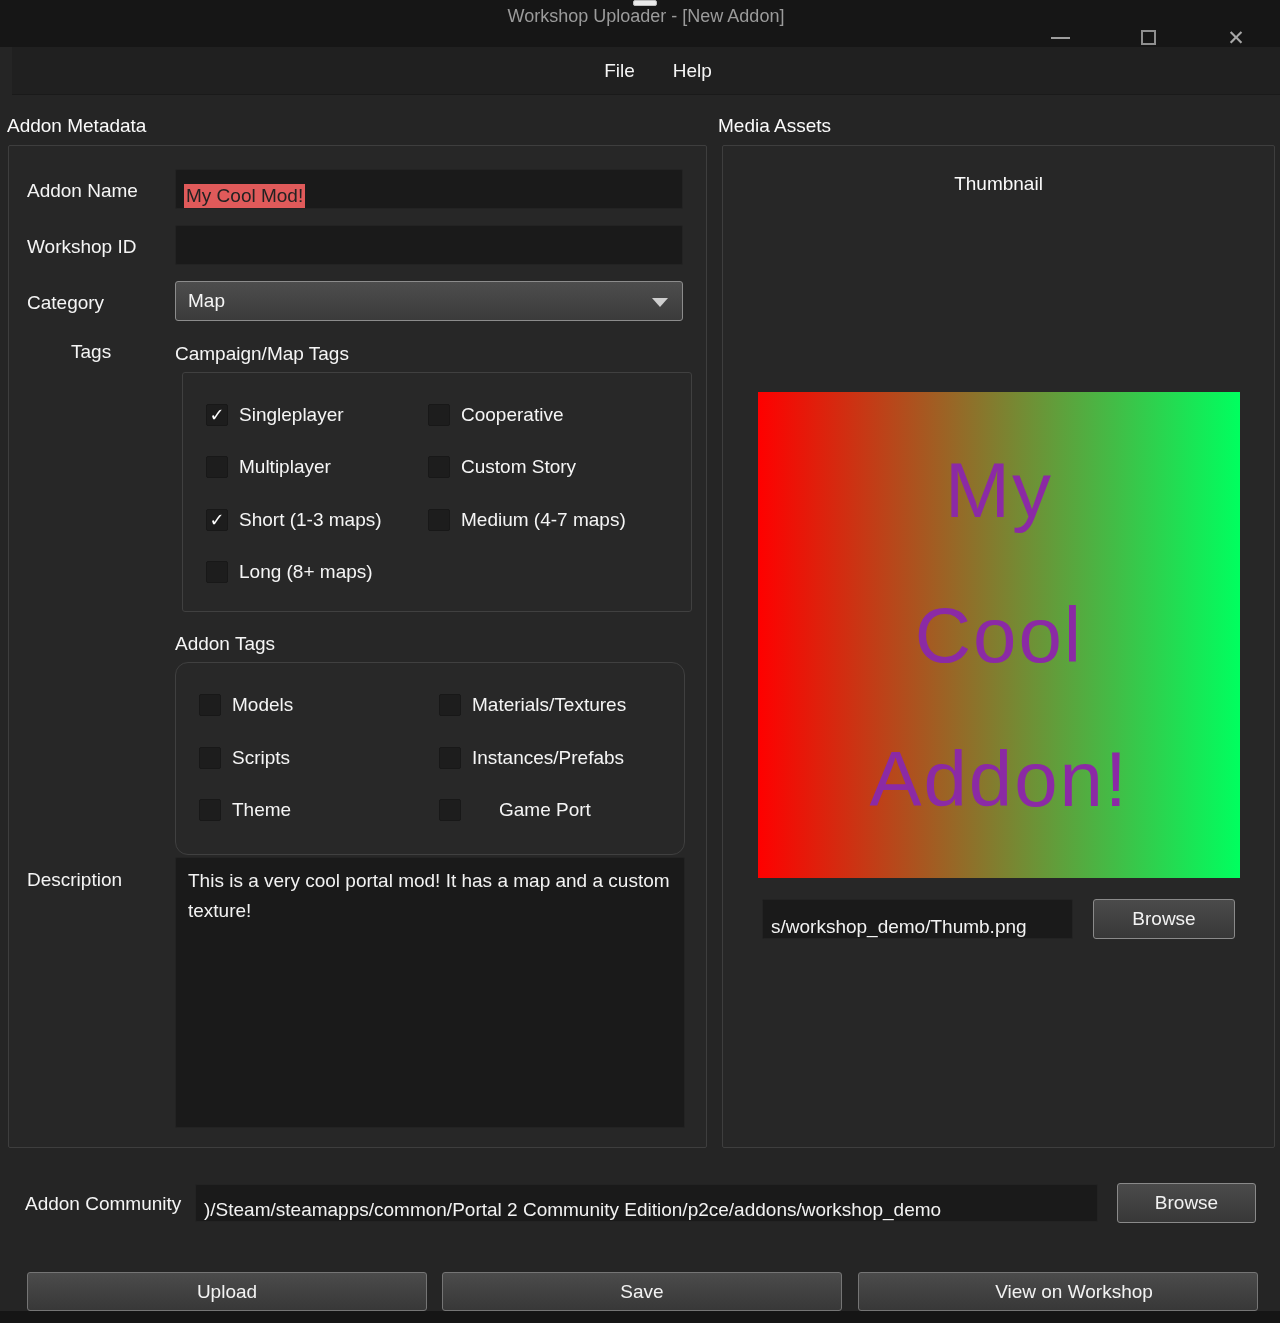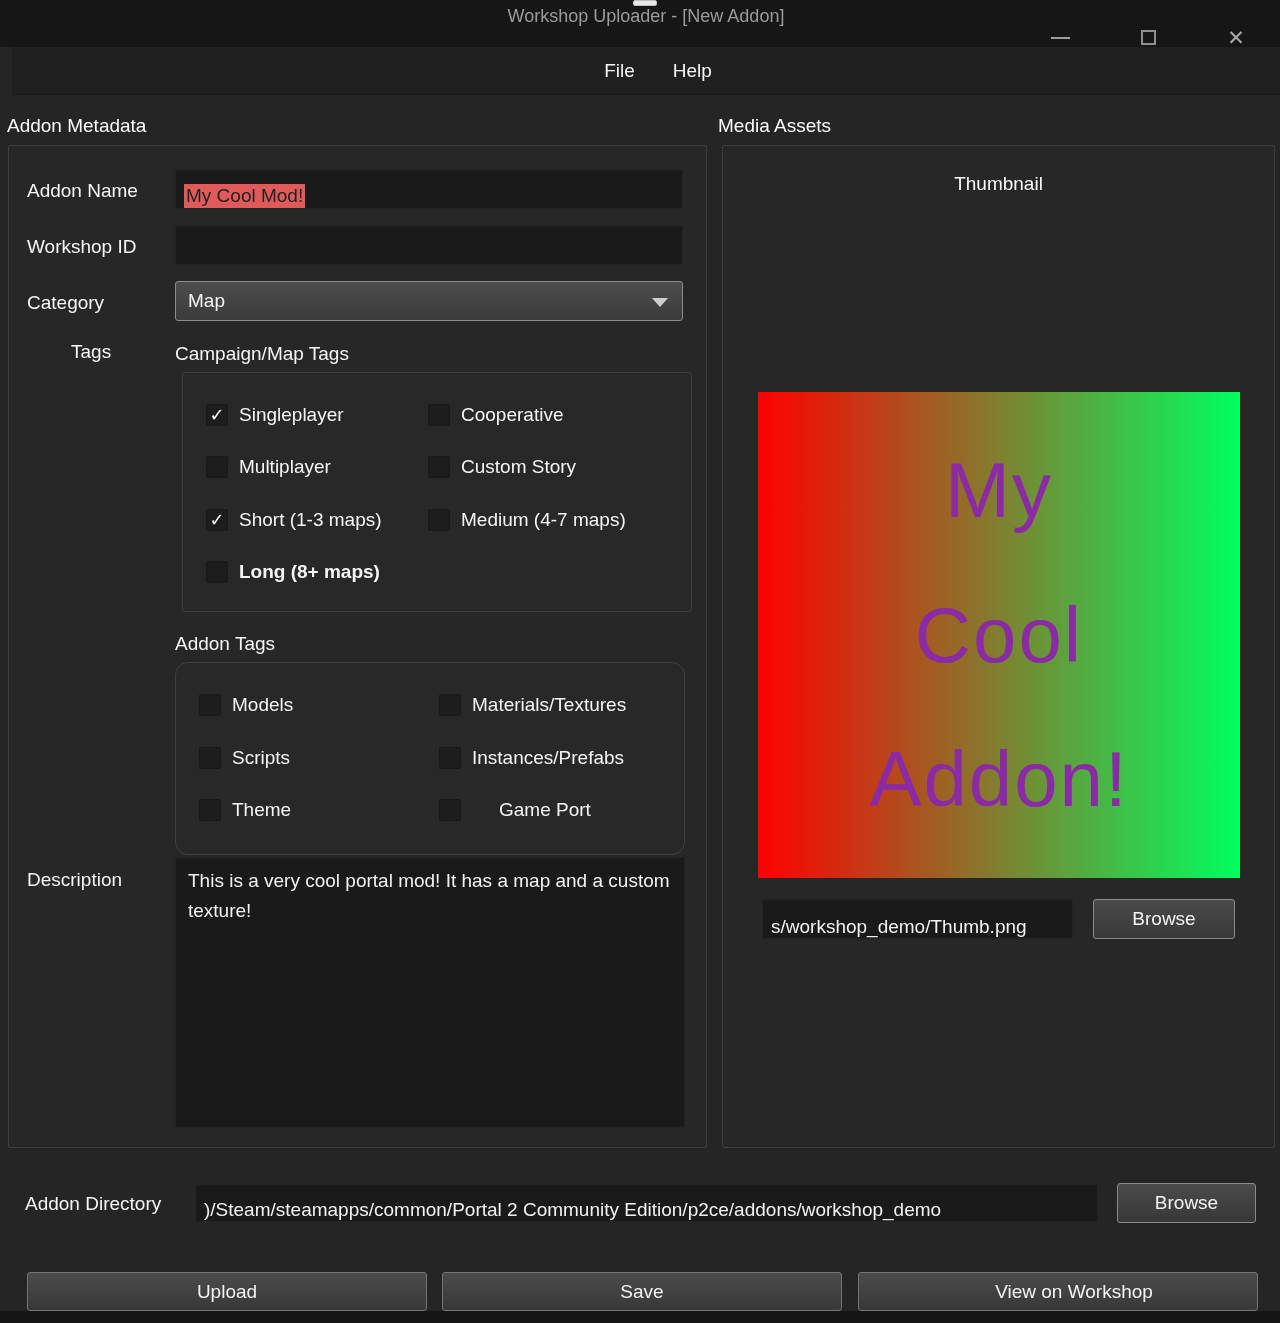--- a/index.html
+++ b/index.html
@@ -175,21 +175,21 @@
       <div class="check-label">Custom Story</div>
     </div>
     <div class="check-row" style="left:23px; top:136px;">
       <div class="checkbox checked"></div>
       <div class="check-label">Short (1-3 maps)</div>
     </div>
     <div class="check-row" style="left:245px; top:136px;">
       <div class="checkbox"></div>
       <div class="check-label">Medium (4-7 maps)</div>
     </div>
-    <div class="check-row" style="left:23px; top:188px;font-weight:bold;">
+    <div class="check-row" style="left:23px; top:188px;">
       <div class="checkbox"></div>
       <div class="check-label">Long (8+ maps)</div>
     </div>
   </div>
 
   <div class="form-label" style="left:175px; top:633px;">Addon Tags</div>
   <div class="innerbox" style="left:175px; top:662px; width:510px; height:193px;border-radius:13px;">
     <div class="check-row" style="left:23px; top:31px;">
       <div class="checkbox"></div>
       <div class="check-label">Models</div>
@@ -226,21 +226,21 @@
 
   <div class="thumbnail" id="thumb-img" style="left: 758px; top: 392px; width: 482px; height: 486px; background: linear-gradient(90deg, rgb(255, 0, 0), rgb(0, 255, 95)); color: rgb(139, 42, 165);">
     <div class="thumb-line">My</div>
     <div class="thumb-line">Cool</div>
     <div class="thumb-line">Addon!</div>
   </div>
 
   <div class="text-input" style="left:762px; top:899px; width:311px; height:40px;">s/workshop_demo/Thumb.png</div>
   <div class="btn" style="left:1093px; top:899px; width:142px; height:40px;">Browse</div>
 
-  <div class="form-label" style="left:25px; top:1193px;">Addon Directory</div>
+  <div class="form-label" style="left:25px; top:1193px;">Addon Community</div>
   <div class="text-input" style="left:195px; top:1184px; width:903px; height:38px;">)/Steam/steamapps/common/Portal 2 Community Edition/p2ce/addons/workshop_demo</div>
   <div class="btn" style="left:1117px; top:1183px; width:139px; height:40px;">Browse</div>
 
   <div class="btn wide" style="left:27px; top:1272px; width:400px; height:39px;">Upload</div>
   <div class="btn wide" style="left:442px; top:1272px; width:400px; height:39px;">Save</div>
   <div class="btn wide" style="left:858px; top:1272px; width:400px; height:39px;padding-left:32px;">View on Workshop</div>
 
   <div class="bottom-strip"></div>
 </div>
 

